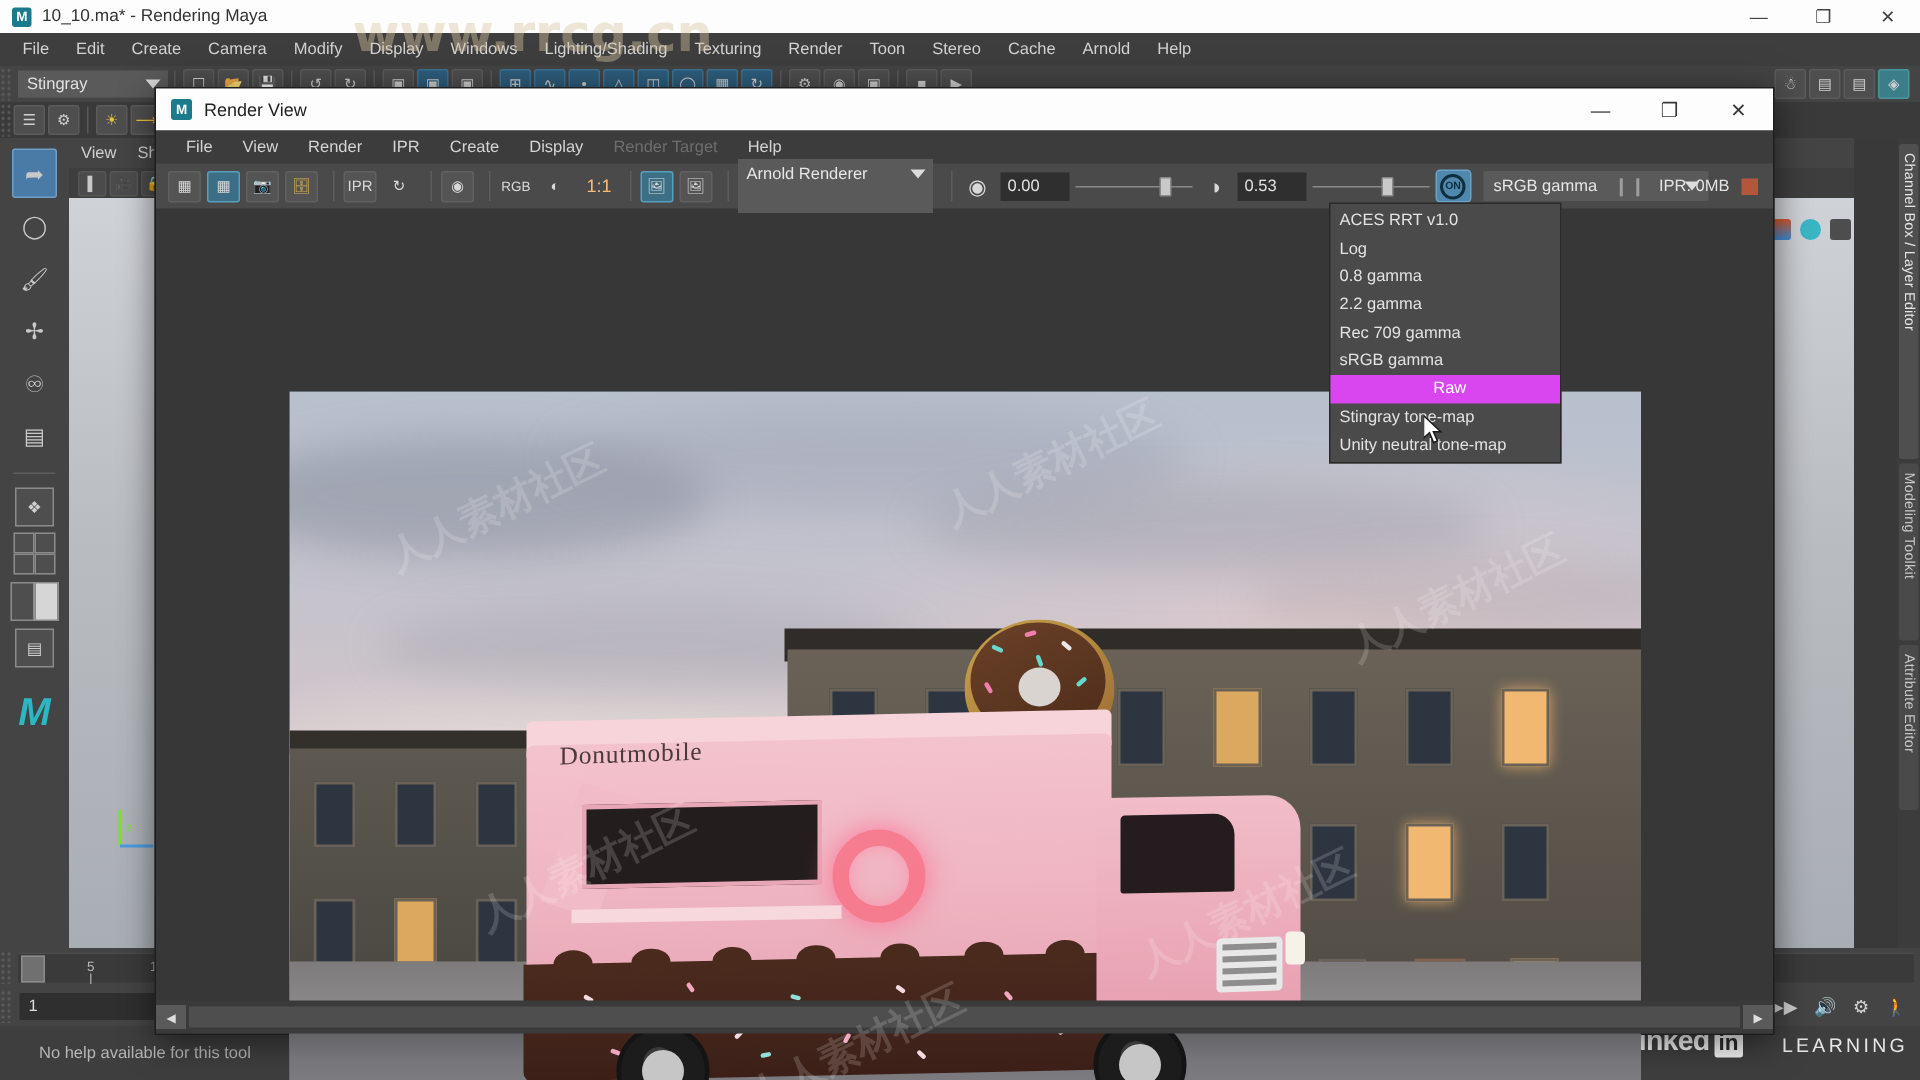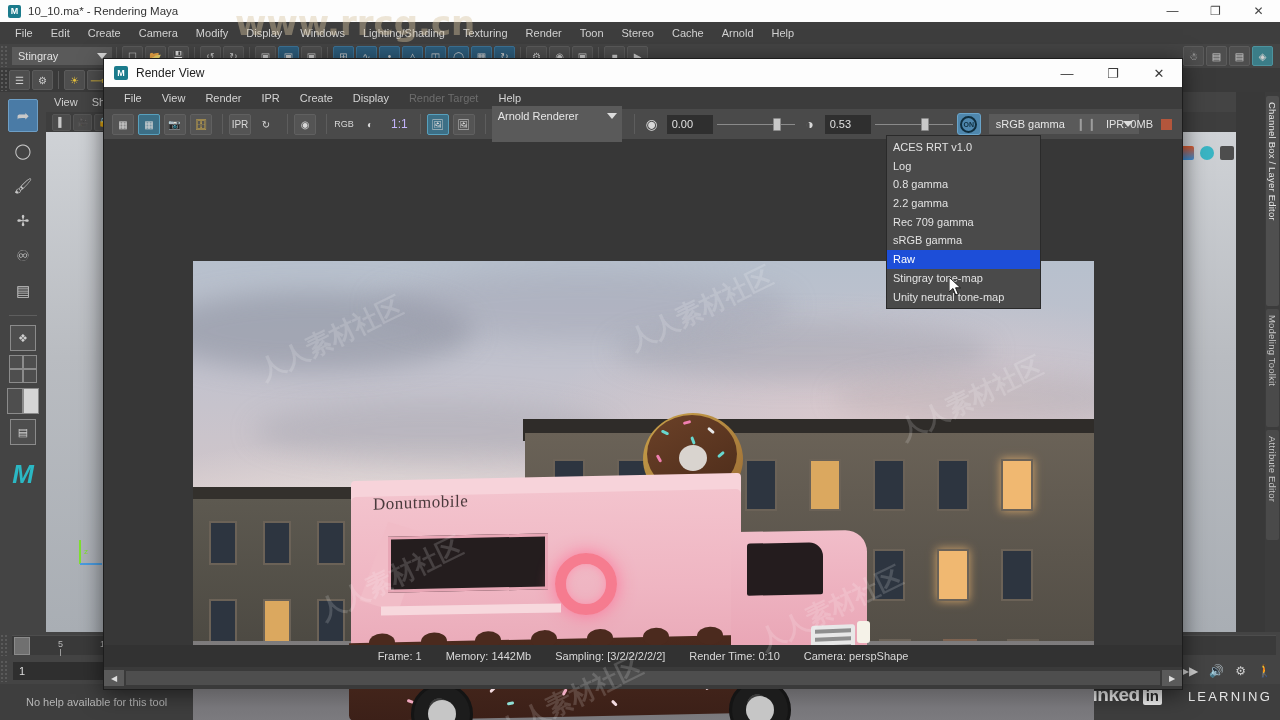--- a/index.html
+++ b/index.html
@@ -241,21 +241,21 @@
   }
   .rv-ico {
     width:22px; height:21px; margin-right:4px; border-radius:2px;
     background:#545454; border:1px solid #606060;
     display:flex; align-items:center; justify-content:center;
     font-size:10px; color:#d8d8d8;
   }
   .rv-ico.sel { background:#3c6f86; border-color:#57a0bd; }
   .rv-ico.plain { background:transparent; border:none; }
   .rv-sep { width:1px; height:20px; background:#5d5d5d; margin:0 6px; }
-  .rv-label11 { font-size:12px; color:#c4b5fd; margin:12px 6px; }
+  .rv-label11 { font-size:12px; color:#fdba74; margin:12px 6px; }
   .rv-renderer {
     width:130px; height:36px; background:#5a5a5a; color:#e6e6e6; font-size:11px;
     padding-left:6px; line-height:20px; position:relative; margin-right:6px;
   }
   .rv-renderer .caret {
     position:absolute; right:5px; top:7px;
     border-left:5px solid transparent; border-right:5px solid transparent;
     border-top:6px solid #dcdcdc;
   }
   .rv-num {
@@ -295,21 +295,21 @@
   .rv-ipr .txt { font-size:11px; color:#e2e2e2; }
   .rv-ipr .stop { width:11px; height:11px; background:#b3563c; }
 
   
   .gamma-menu {
     position:absolute; left:782px; top:76px; width:155px;
     background:#4a4a4a; border:1px solid #2a2a2a; z-index:50;
     padding:2px 0;
   }
   .gm-item { height:18.7px; line-height:18.7px; padding-left:6px; font-size:11px; color:#e2e2e2; }
-  .gm-item.hl { background:#1d4ed8; color:#ffffff; }
+  .gm-item.hl { background:#d946ef; color:#ffffff;text-align:center; }
   .gm-cursor {
     position:absolute; left:62px; top:141px; width:13px; height:19px; z-index:60;
     pointer-events:none;
   }
 
   
   .rv-canvas {
     position:absolute; left:89px; top:100px; width:901px; height:508px;
     overflow:hidden; background:#6d7888;
   }
@@ -877,27 +877,20 @@
       <span class="wm" style="left:60px;top:60px">人人素材社区</span>
       <span class="wm" style="left:430px;top:30px">人人素材社区</span>
       <span class="wm" style="left:700px;top:120px">人人素材社区</span>
       <span class="wm" style="left:120px;top:300px">人人素材社区</span>
       <span class="wm" style="left:560px;top:330px">人人素材社区</span>
       <span class="wm" style="left:300px;top:420px">人人素材社区</span>
     </div>
 
   </div>
 
-  <div class="rv-status">
-    <span>Frame: 1</span>
-    <span>Memory: 1442Mb</span>
-    <span>Sampling: [3/2/2/2/2/2]</span>
-    <span>Render Time: 0:10</span>
-    <span>Camera: perspShape</span>
-  </div>
 
   <div class="rv-hscroll">
     <div class="arw">◀</div>
     <div class="track"></div>
     <div class="arw">▶</div>
   </div>
 
   <div class="gamma-menu">
     <div class="gm-item">ACES RRT v1.0</div>
     <div class="gm-item">Log</div>

